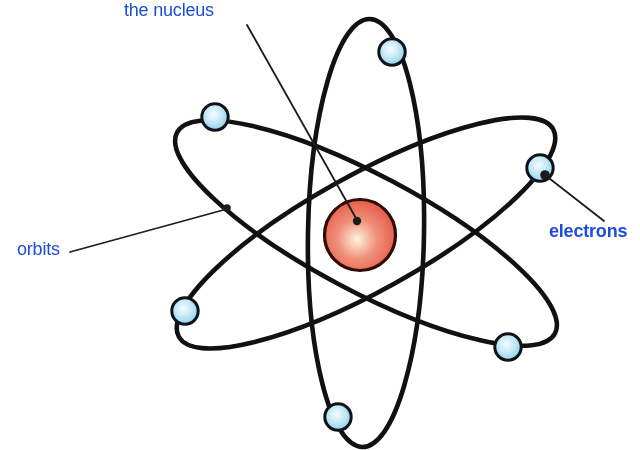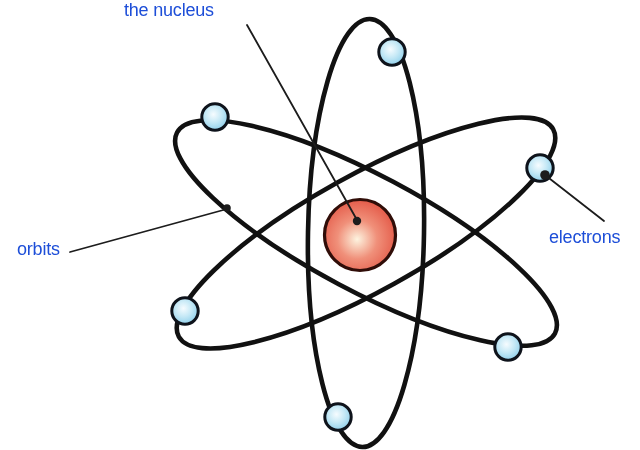--- a/index.html
+++ b/index.html
@@ -23,21 +23,21 @@
   .diagram-label {
     position: absolute;
     font-size: 18px;
     letter-spacing: -0.2px;
     color: #1d4ed8;
     white-space: nowrap;
     line-height: 1.1;
   }
   .label-nucleus   { left: 124px; top: 1px; }
   .label-orbits    { left: 1px;   top: 240px; padding-left: 16px; }
-  .label-electrons { left: 549px; top: 228px; }
+  .label-electrons { left: 549px; top: 222px; font-weight: bold; }
 </style>
 </head>
 <body>
 
 <div class="stage">
 
   <svg id="atom-svg" width="640" height="450" viewBox="0 0 640 450">
     <defs>
       <radialGradient id="gradNucleus" cx="46%" cy="56%" r="62%">
         <stop offset="0%" stop-color="#fdf3df"></stop>

